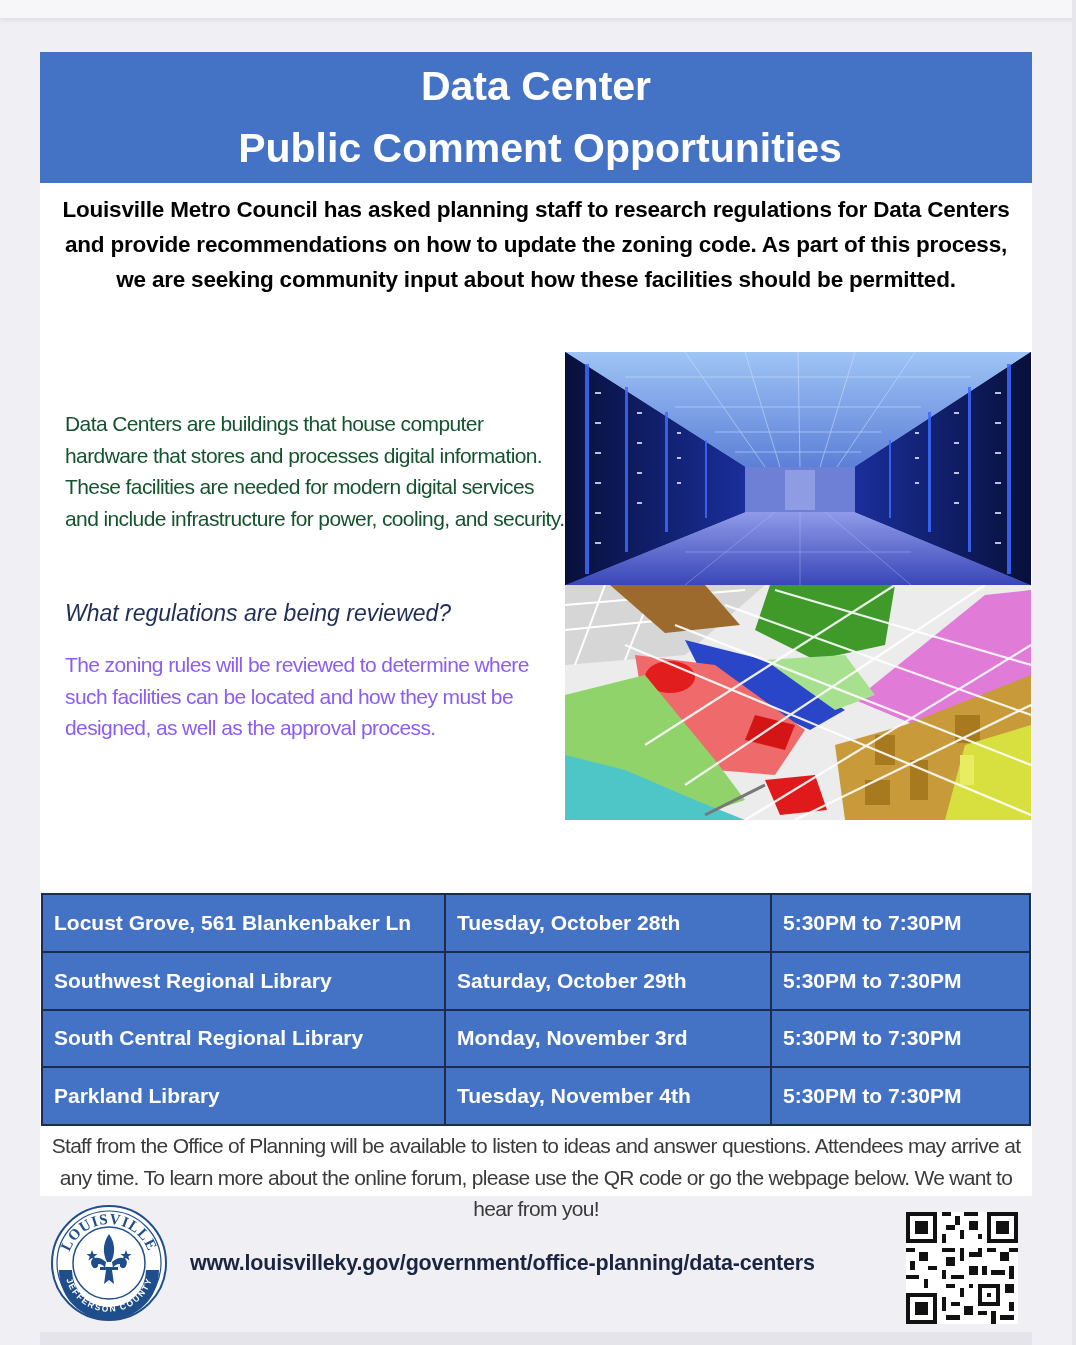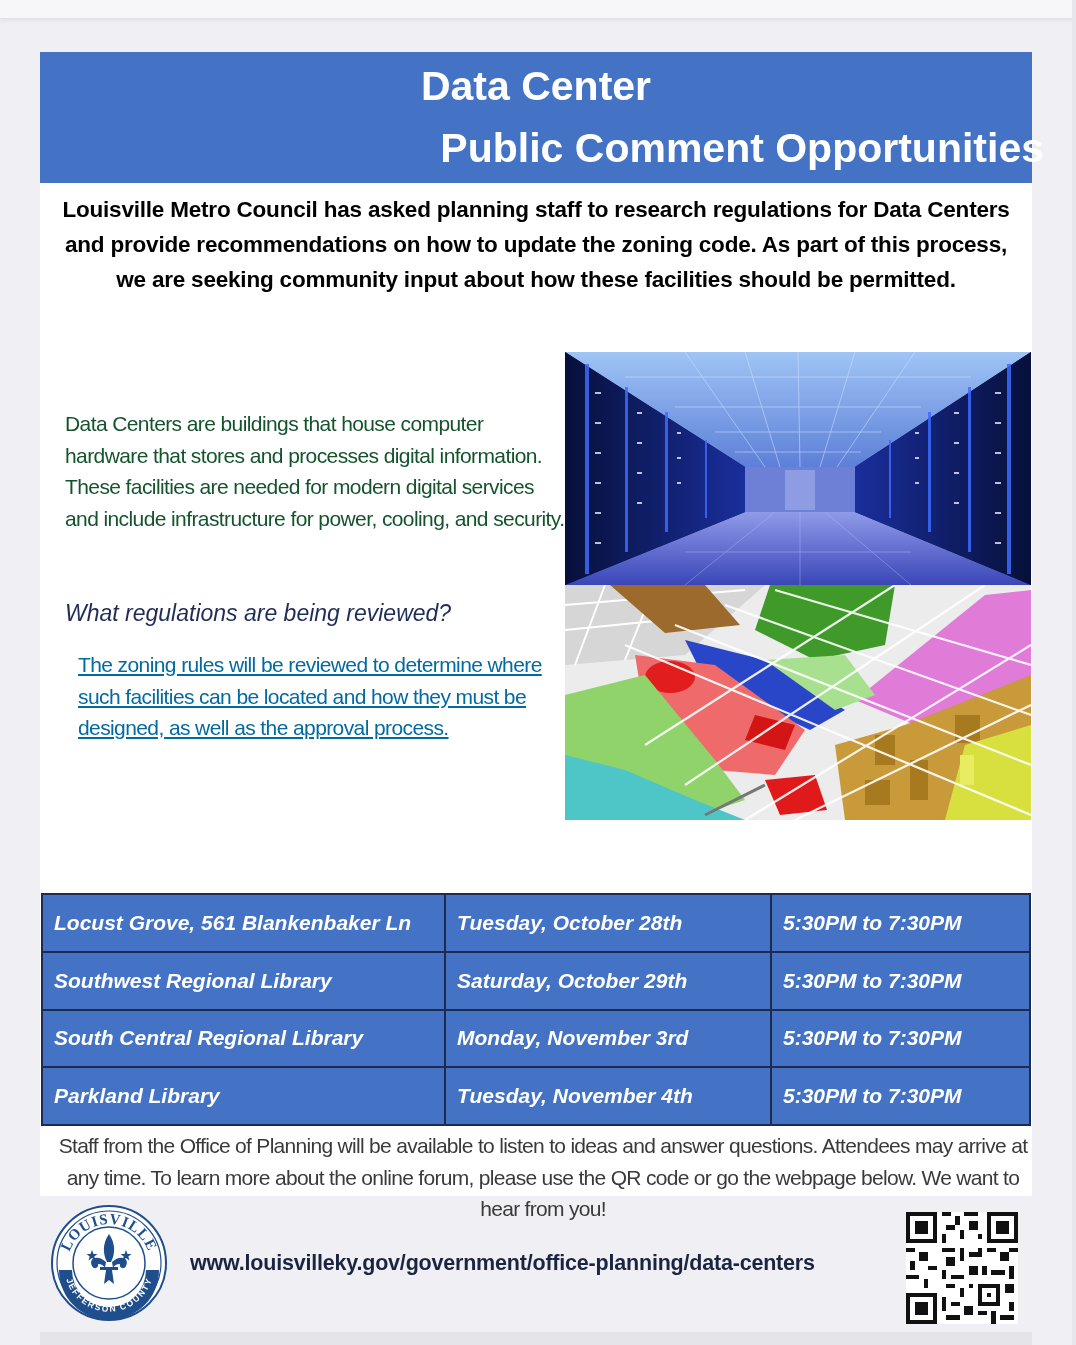--- a/index.html
+++ b/index.html
@@ -25,67 +25,67 @@
   .bottomshade {
     position:absolute; left:40px; top:1332px; width:992px; height:13px;
     background:#e4e4ea;
   }
   .header {
     position:absolute; left:0; top:0; width:992px; height:131px;
     background:#4472c4; color:#fff; text-align:center;
     font-weight:bold;
   }
   .header .l1 { position:absolute; left:0; width:100%; top:8px; font-size:41px; line-height:52px; }
-  .header .l2 { position:absolute; left:12px; width:100%; top:70px; font-size:41px; line-height:52px;text-align:right; }
+  .header .l2 { position:absolute; left:4px; width:100%; top:70px; font-size:41px; line-height:52px; }
   .intro {
     position:absolute; left:20px; top:140px; width:952px;
     text-align:center; font-weight:bold; color:#000000;
     font-size:22.5px; line-height:35px; letter-spacing:-0.2px;
   }
   .q1 {
     position:absolute; left:25px; top:308px;
     font-weight:bold; font-style:italic; color:#1f2d55; font-size:23px;
   }
   .p1 {
     position:absolute; left:25px; top:356px; width:500px;
     color:#14532d; font-size:21px; line-height:31.5px; letter-spacing:-0.6px;
   }
   .q2 {
     position:absolute; left:25px; top:548px;
     font-weight:normal; font-style:italic; color:#1f2d55; font-size:23px;
   }
   .p2 {
-    position:absolute; left:38px; top:597px; width:500px;
-    color:#0369a1; font-size:21px; line-height:31.5px; letter-spacing:-0.6px;text-decoration:underline;
+    position:absolute; left:25px; top:597px; width:500px;
+    color:#8b5cf6; font-size:21px; line-height:31.5px; letter-spacing:-0.6px;
   }
   
   .img-server {
     position:absolute; left:525px; top:300px; width:466px; height:233px;
     overflow:hidden; background:#0a1240;
   }
   .img-map {
     position:absolute; left:525px; top:533px; width:466px; height:235px;
     overflow:hidden; background:#eef0ee;
   }
   .table-title {
     position:absolute; left:0; top:802px; width:992px; text-align:center;
     font-weight:bold; color:#1b2541; font-size:23px;
   }
   table.sched {
     position:absolute; left:1px; top:841px; width:990px; height:233px;
     border-collapse:collapse; background:#4472c4;
   }
   table.sched td {
     border:2px solid #1d2b4e; color:#ffffff; font-weight:bold;
-    font-size:21px; padding:0 0 0 11px; height:43px; white-space:nowrap;font-style:italic;
+    font-size:21px; padding:0 0 0 11px; height:43px; white-space:nowrap;
   }
   table.sched td.c1 { width:390px; }
   table.sched td.c2 { width:313px; }
   .footer-text {
-    position:absolute; left:17px; top:1078px; width:972px; text-align:center;
+    position:absolute; left:10px; top:1078px; width:972px; text-align:center;
     color:#3a3a3a; font-size:21px; line-height:31.5px; letter-spacing:-0.7px;
   }
   .seal {
     position:absolute; left:10px; top:1152px; width:118px; height:118px;
   }
   .url {
     position:absolute; left:150px; top:1199px;
     color:#1b2541; font-weight:bold; font-size:21.5px; letter-spacing:-0.2px;
   }
   .qr {

